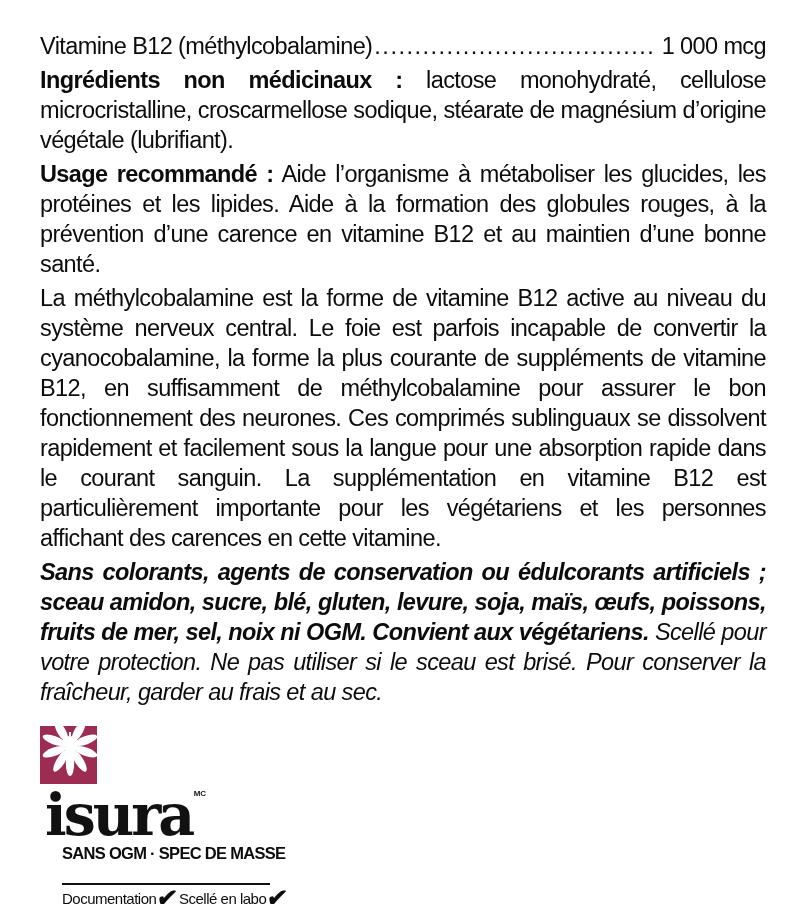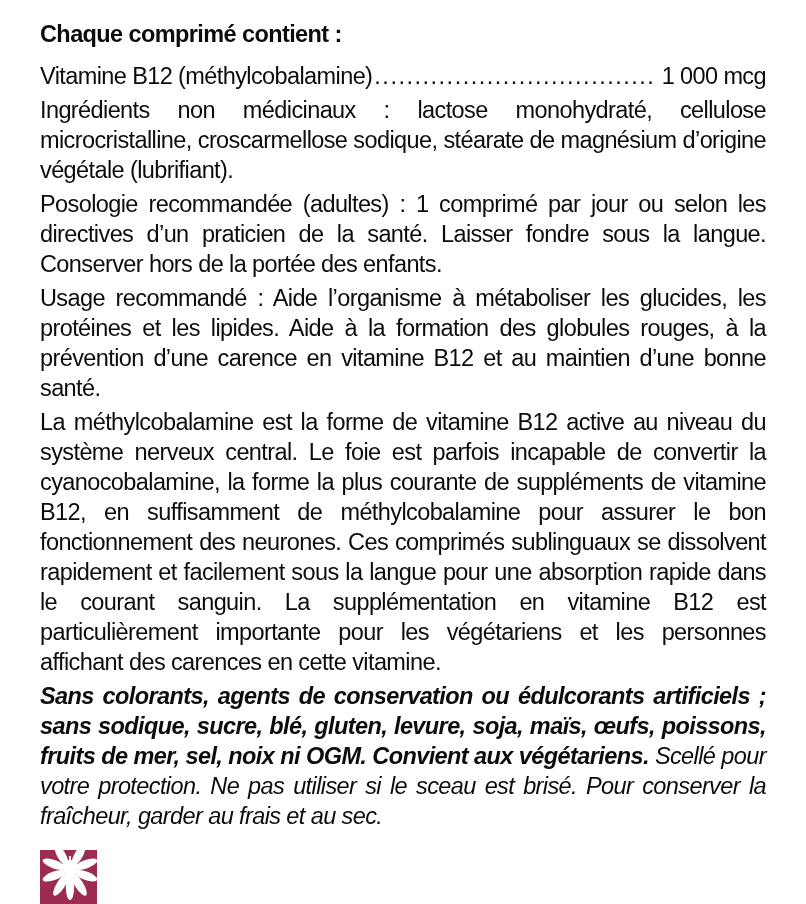--- a/index.html
+++ b/index.html
@@ -13,21 +13,21 @@
     box-sizing: border-box;
     padding: 19px 40px 0 40px;
     overflow: hidden;
   }
   .txt {
     font-size: 23.5px;
     line-height: 30px;
     letter-spacing: -0.6px;
   }
   .block { margin: 0 0 4px 0; text-align: justify; }
-  .bold { font-weight: normal; }
+  .bold { font-weight: bold; }
   .heading { font-weight: bold; margin: 0; }
   .fact-row {
     display: flex;
     align-items: baseline;
     margin: 0 0 4px 0;
   }
   .fact-name { white-space: nowrap; }
   .leader {
     flex: 1 1 auto;
     overflow: hidden;
@@ -60,21 +60,21 @@
   .wordmark {
     font-family: "DejaVu Serif", serif;
     font-weight: bold;
     font-size: 57px;
     line-height: 54px;
     letter-spacing: -3px;
     color: #111111;
   }
   .trademark {
     position: absolute;
-    top: 16px;
+    top: 5px;
     right: -14px;
     font-size: 8px;
     font-weight: bold;
     letter-spacing: 0;
     color: #111111;
   }
   .cert-col {
     margin-left: 22px;
     margin-top: 2px;
     width: 208px;
@@ -103,49 +103,44 @@
     font-weight: bold;
     margin: 0 2px 0 1px;
     transform: skewX(-8deg);
   }
 </style>
 </head>
 <body>
 
 <div class="page">
 
-  <p class="txt heading block">Chaque comprimé contient :</p>
 
   <div class="txt fact-row">
     <span class="fact-name">Vitamine B12 (méthylcobalamine)</span>
     <span class="leader"></span>
     <span class="fact-amount">1 000 mcg</span>
   </div>
 
   <p class="txt block">
     <span class="bold">Ingrédients non médicinaux :</span>
     <span>lactose monohydraté, cellulose microcristalline, croscarmellose sodique, stéarate de magnésium d’origine végétale (lubrifiant).</span>
   </p>
 
-  <p class="txt block">
-    <span class="bold">Posologie recommandée (adultes) :</span>
-    <span>1 comprimé par jour ou selon les directives d’un praticien de la santé. Laisser fondre sous la langue. Conserver hors de la portée des enfants.</span>
-  </p>
 
   <p class="txt block">
     <span class="bold">Usage recommandé :</span>
     <span>Aide l’organisme à métaboliser les glucides, les protéines et les lipides. Aide à la formation des globules rouges, à la prévention d’une carence en vitamine B12 et au maintien d’une bonne santé.</span>
   </p>
 
   <p class="txt block">
     <span>La méthylcobalamine est la forme de vitamine B12 active au niveau du système nerveux central. Le foie est parfois incapable de convertir la cyanocobalamine, la forme la plus courante de suppléments de vitamine B12, en suffisamment de méthylcobalamine pour assurer le bon fonctionnement des neurones. Ces comprimés sublinguaux se dissolvent rapidement et facilement sous la langue pour une absorption rapide dans le courant sanguin. La supplémentation en vitamine B12 est particulièrement importante pour les végétariens et les personnes affichant des carences en cette vitamine.</span>
   </p>
 
   <p class="txt block">
-    <span class="allergen">Sans colorants, agents de conservation ou édulcorants artificiels ; sans sodique, sucre, blé, gluten, levure, soja, maïs, œufs, poissons, fruits de mer, sel, noix ni OGM. Convient aux végétariens.</span>
+    <span class="allergen">Sans colorants, agents de conservation ou édulcorants artificiels ; sceau amidon, sucre, blé, gluten, levure, soja, maïs, œufs, poissons, fruits de mer, sel, noix ni OGM. Convient aux végétariens.</span>
     <span class="seal">Scellé pour votre protection. Ne pas utiliser si le sceau est brisé. Pour conserver la fraîcheur, garder au frais et au sec.</span>
   </p>
 
   <div class="logo-block">
 
     <svg class="flower" viewBox="0 0 57 58" xmlns="http://www.w3.org/2000/svg">
       <rect x="0" y="0" width="57" height="58" fill="#9d2c52"></rect>
       <g fill="#ffffff" transform="translate(30,20)">
         <g transform="rotate(-150)">
             <ellipse cx="0" cy="17" rx="4.2" ry="12"></ellipse>

